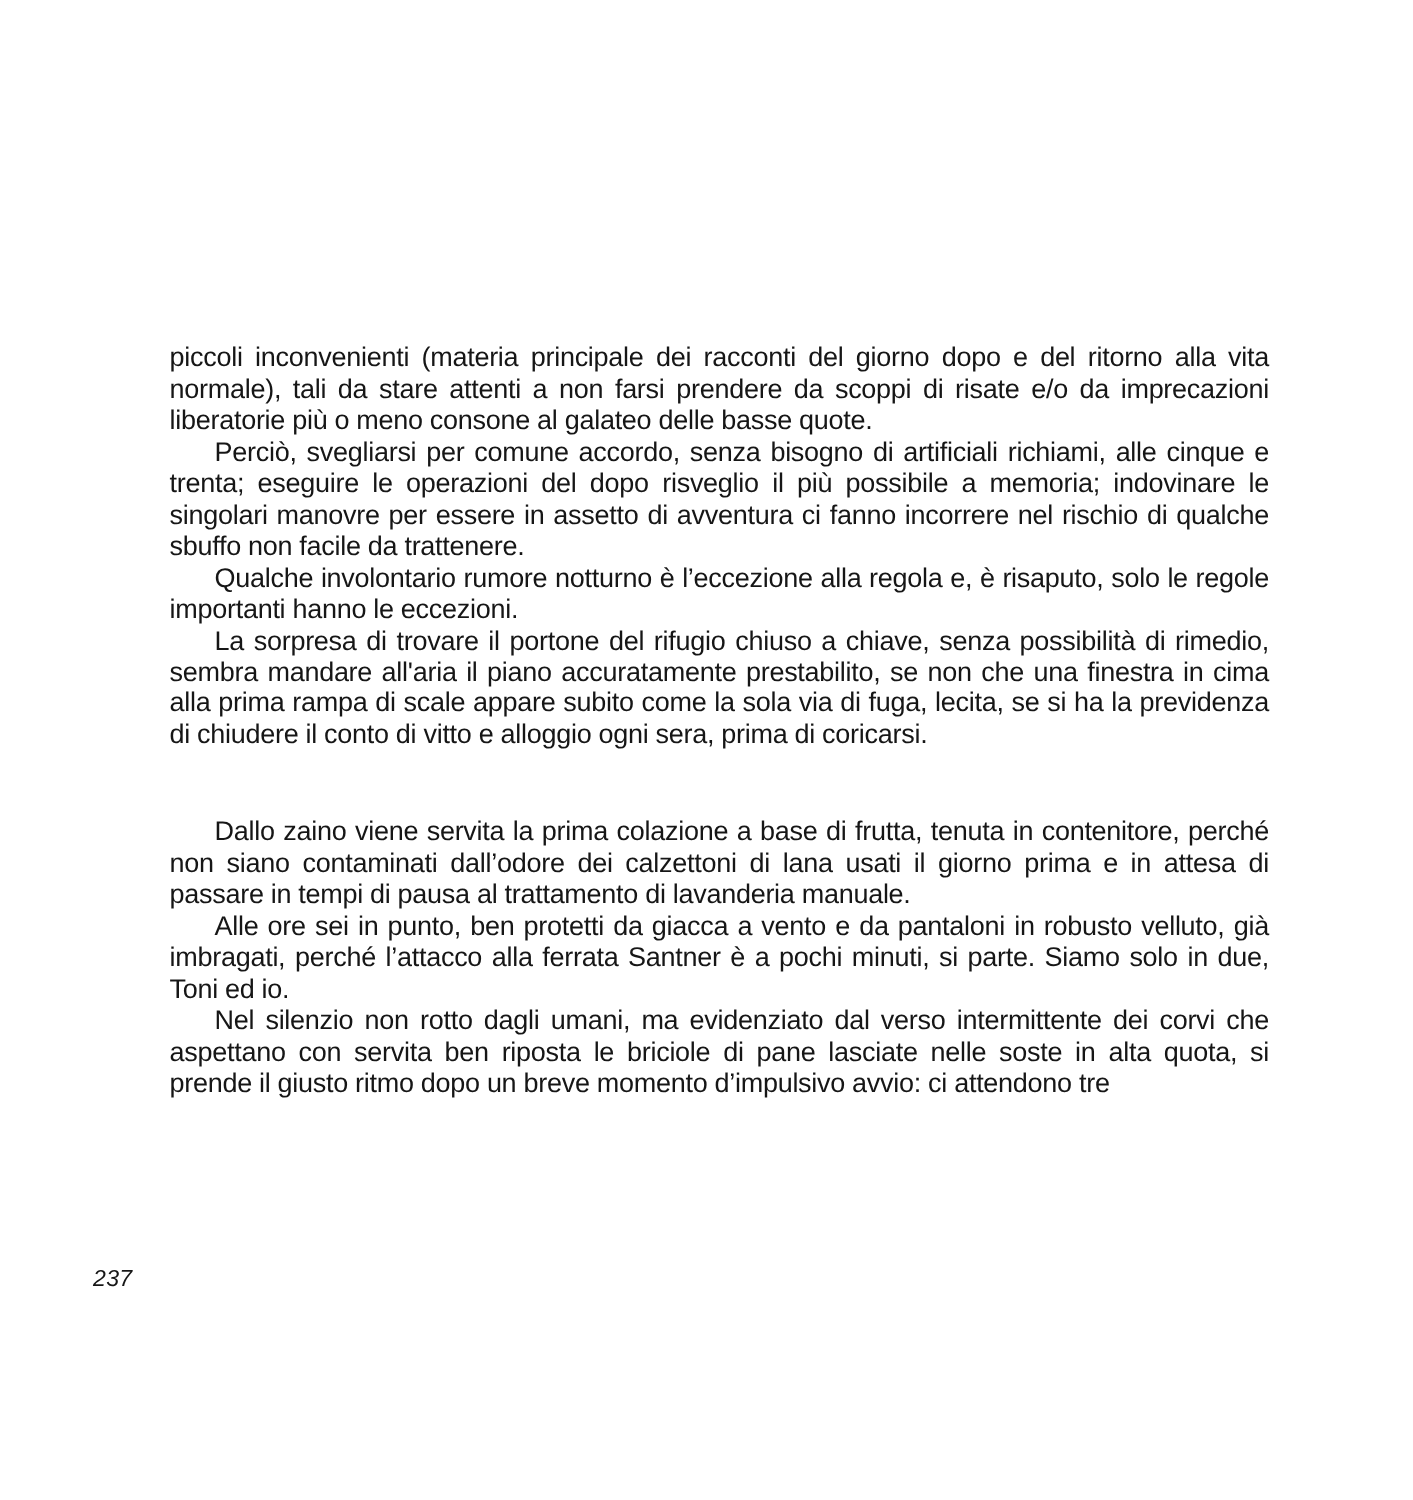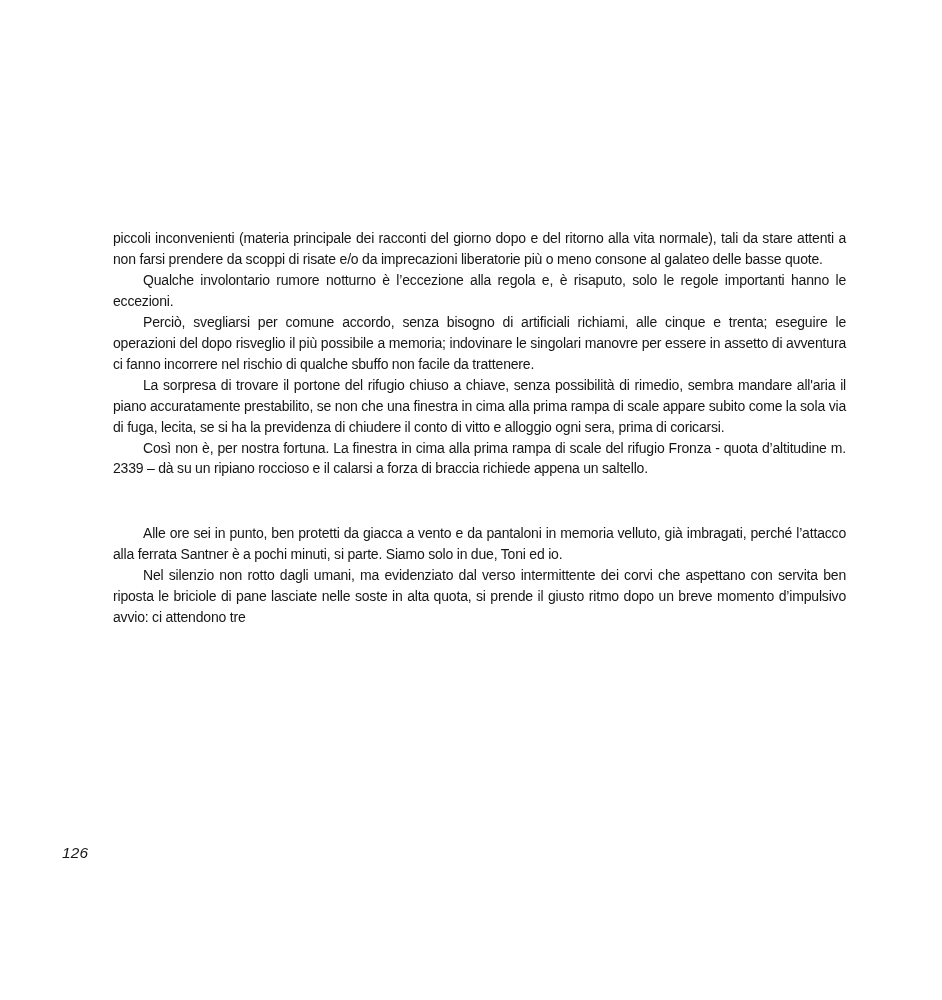--- a/index.html
+++ b/index.html
@@ -31,21 +31,21 @@
   .text-column {
     position: absolute;
     left: 113px;
     top: 228px;
     width: 733px;
   }
 
   .para {
     margin: 0;
     padding: 0;
-    font-size: 14px;
+    font-size: 18px;
     line-height: 20.95px;
     text-align: justify;
     text-justify: inter-word;
     letter-spacing: -0.18px;
     word-spacing: -0.1px;
     color: #161616;
     hyphens: manual;
   }
 
   .para.indent {
@@ -71,33 +71,33 @@
 </style>
 </head>
 <body>
 
 <div class="page">
 
   <div class="text-column">
 
     <p class="para">piccoli inconvenienti (materia principale dei racconti del giorno dopo e del ritorno alla vita normale), tali da stare attenti a non farsi prendere da scoppi di risate e/o da imprecazioni liberatorie più o meno consone al galateo delle basse quote.</p>
 
+    <p class="para indent">Perciò, svegliarsi per comune accordo, senza bisogno di artificiali richiami, alle cinque e trenta; eseguire le operazioni del dopo risveglio il più possibile a memoria; indovinare le singolari manovre per essere in assetto di avventura ci fanno incorrere nel rischio di qualche sbuffo non facile da trattenere.</p>
+
     <p class="para indent">Qualche involontario rumore notturno è l’eccezione alla regola e, è risaputo, solo le regole importanti hanno le eccezioni.</p>
-
-    <p class="para indent">Perciò, svegliarsi per comune accordo, senza bisogno di artificiali richiami, alle cinque e trenta; eseguire le operazioni del dopo risveglio il più possibile a memoria; indovinare le singolari manovre per essere in assetto di avventura ci fanno incorrere nel rischio di qualche sbuffo non facile da trattenere.</p>
 
     <p class="para indent">La sorpresa di trovare il portone del rifugio chiuso a chiave, senza possibilità di rimedio, sembra mandare all'aria il piano accuratamente prestabilito, se non che una finestra in cima alla prima rampa di scale appare subito come la sola via di fuga, lecita, se si ha la previdenza di chiudere il conto di vitto e alloggio ogni sera, prima di coricarsi.</p>
 
 
-    <p class="para indent">Così non è, per nostra fortuna. La finestra in cima alla prima rampa di scale del rifugio Fronza - quota d’altitudine m. 2339 – dà su un ripiano roccioso e il calarsi a forza di braccia richiede appena un saltello.</p>
 
     <div class="section-gap"></div>
 
+    <p class="para indent">Dallo zaino viene servita la prima colazione a base di frutta, tenuta in contenitore, perché non siano contaminati dall’odore dei calzettoni di lana usati il giorno prima e in attesa di passare in tempi di pausa al trattamento di lavanderia manuale.</p>
 
-    <p class="para indent">Alle ore sei in punto, ben protetti da giacca a vento e da pantaloni in memoria velluto, già imbragati, perché l’attacco alla ferrata Santner è a pochi minuti, si parte. Siamo solo in due, Toni ed io.</p>
+    <p class="para indent">Alle ore sei in punto, ben protetti da giacca a vento e da pantaloni in robusto velluto, già imbragati, perché l’attacco alla ferrata Santner è a pochi minuti, si parte. Siamo solo in due, Toni ed io.</p>
 
     <p class="para indent">Nel silenzio non rotto dagli umani, ma evidenziato dal verso intermittente dei corvi che aspettano con servita ben riposta le briciole di pane lasciate nelle soste in alta quota, si prende il giusto ritmo dopo un breve momento d’impulsivo avvio: ci attendono tre</p>
 
   </div>
 
-  <div class="folio">126</div>
+  <div class="folio">237</div>
 
 </div>
 
 </body></html>

